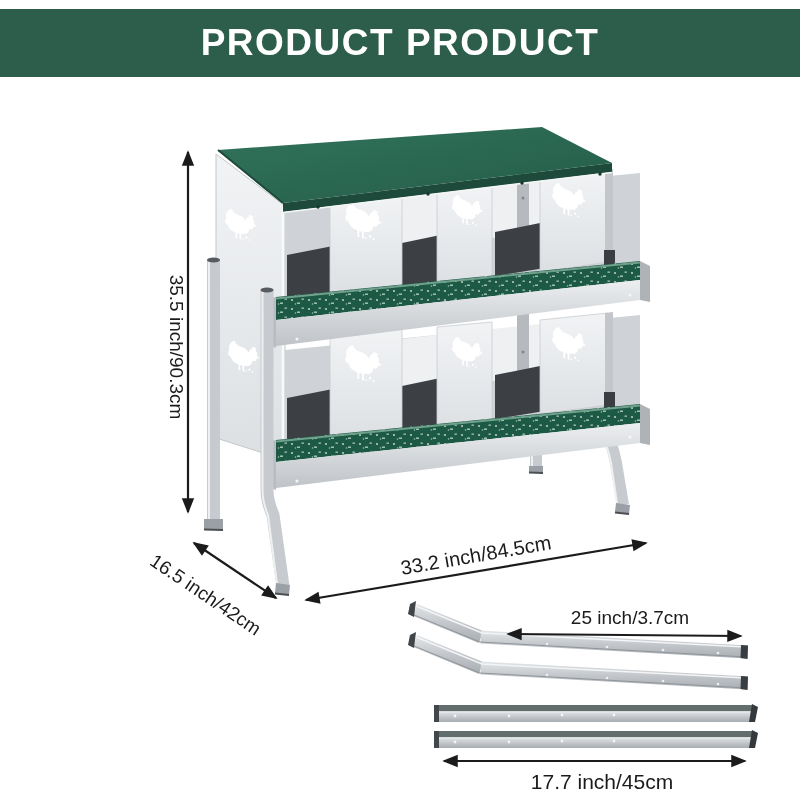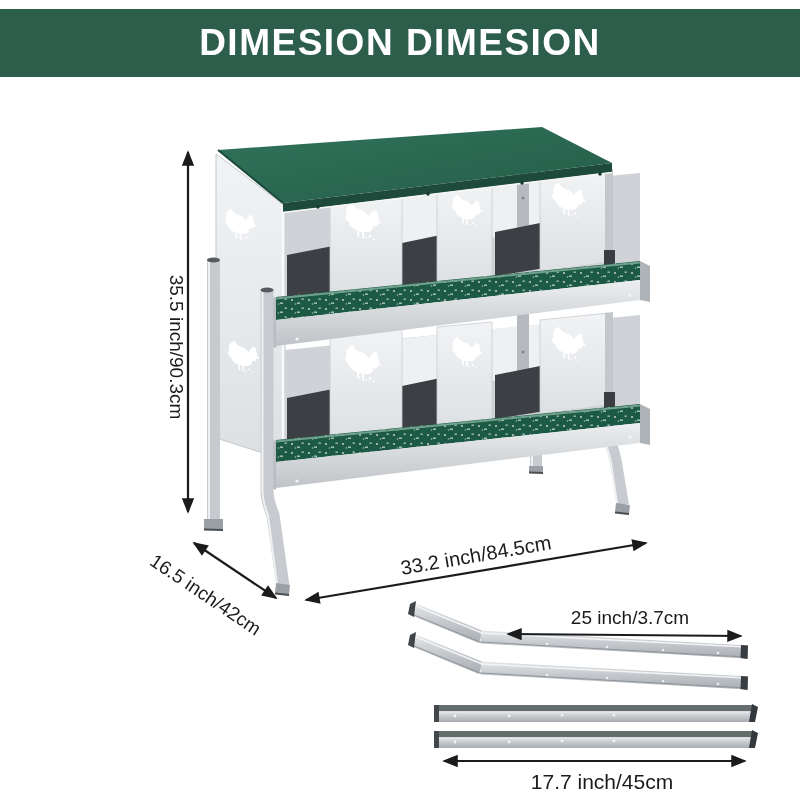--- a/index.html
+++ b/index.html
@@ -18,21 +18,21 @@
   svg.scene{position:absolute;left:0;top:0;}
   .dim-label{
     font-family:"Liberation Sans", sans-serif;
     fill:#1b1b1b;
   }
 </style>
 </head>
 <body>
 
 <div class="banner" style="background:#2D5E4C;">
-  <div class="banner-title">DIMESION DIMESION</div>
+  <div class="banner-title">PRODUCT PRODUCT</div>
 </div>
 
 <svg class="scene" width="800" height="800" viewBox="0 0 800 800">
   <defs>
     <marker id="ah" viewBox="0 0 12 10" refX="10.3" refY="5" markerWidth="17" markerHeight="14" orient="auto-start-reverse" markerUnits="userSpaceOnUse">
       <path d="M0.5,0.6 L11.6,5 L0.5,9.4 Z" fill="#1b1b1b"></path>
     </marker>
 
     <linearGradient id="roofG" x1="0" y1="0" x2="1" y2="1">
       <stop offset="0" stop-color="#31735b"></stop>

